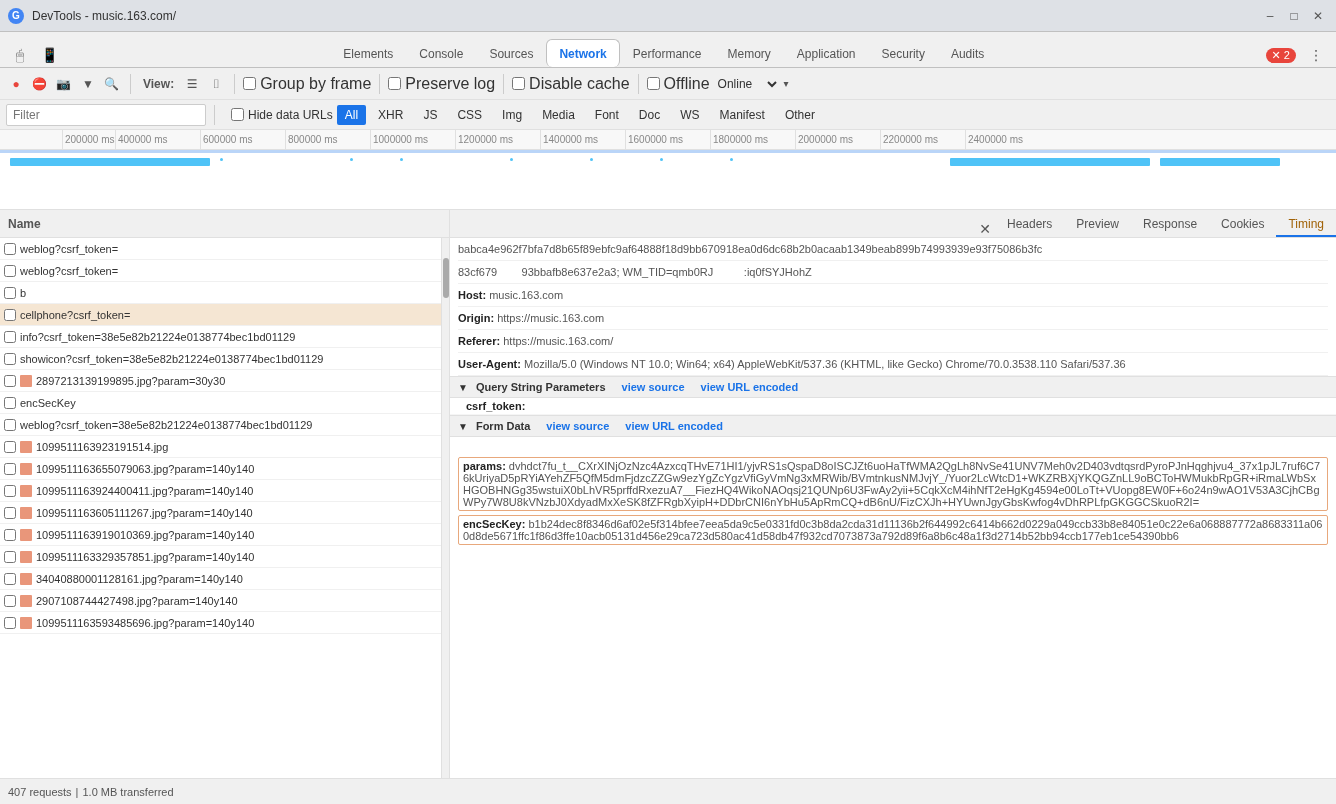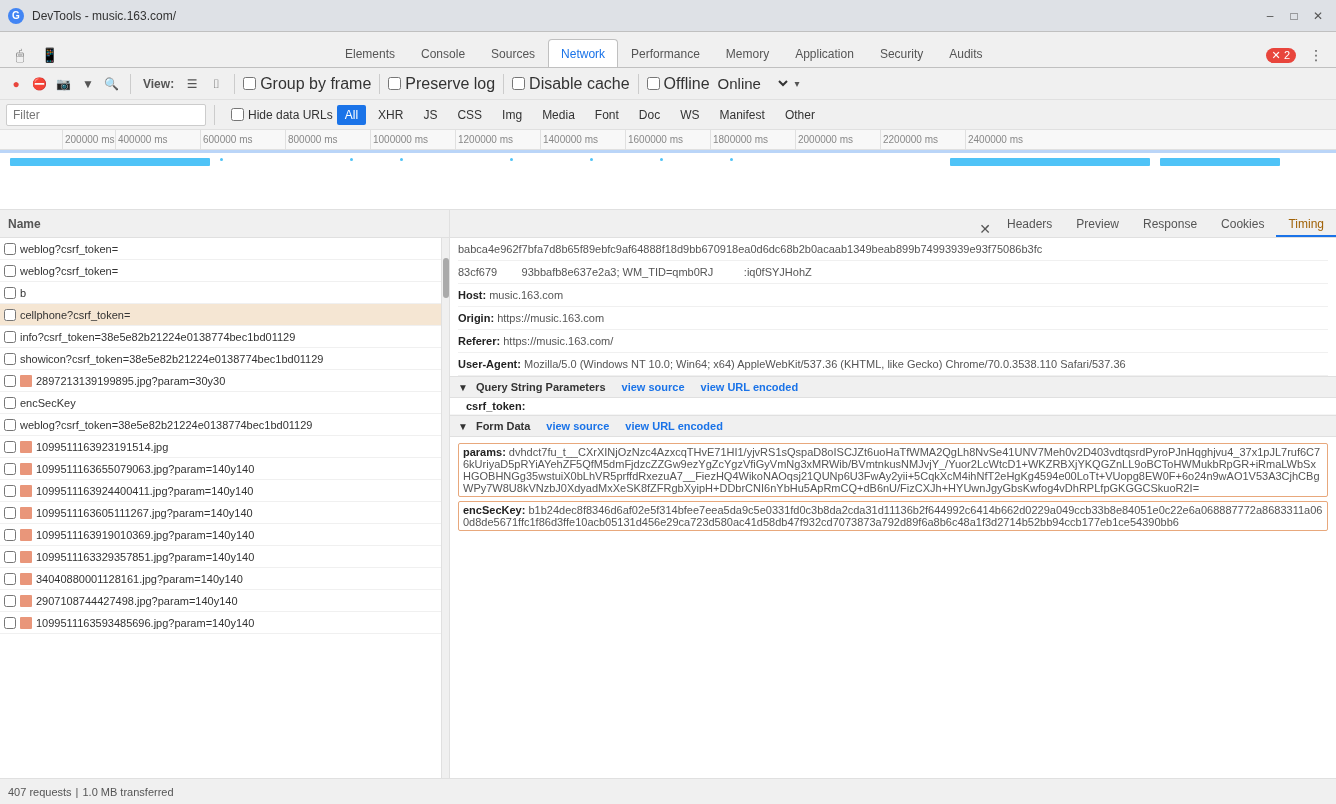--- a/index.html
+++ b/index.html
@@ -45,21 +45,22 @@
       align-items: center;
       border: 1px solid transparent;
       border-bottom: none;
       border-radius: 4px 4px 0 0;
       background: transparent;
     }
     .main-tab.active {
       background: #fff;
       border-color: #c0c0c0;
       color: #1a73e8;
-      font-weight: 400;
+      font-weight: 700;
+      border-radius: 6px;
     }
     .main-tab-icons { display: flex; align-items: center; gap: 6px; margin-right: auto; padding-left: 4px; }
     .icon-btn { width: 24px; height: 24px; display: flex; align-items: center; justify-content: center; cursor: pointer; border: none; background: transparent; font-size: 14px; color: #555; }
     .error-badge { background: #e8453c; color: white; border-radius: 10px; padding: 1px 6px; font-size: 11px; }
     .kebab-btn { margin-left: auto; }
 
     
     .toolbar {
       height: 32px;
       background: #f0f0f0;
@@ -68,21 +69,21 @@
       padding: 0 6px;
       gap: 4px;
       border-bottom: 1px solid #e0e0e0;
     }
     .toolbar-btn { width: 20px; height: 20px; display: flex; align-items: center; justify-content: center; cursor: pointer; border: none; background: transparent; color: #555; font-size: 12px; border-radius: 2px; }
     .toolbar-btn.record { color: #e8453c; }
     .toolbar-sep { width: 1px; height: 20px; background: #ccc; margin: 0 4px; }
     .toolbar-label { font-size: 12px; color: #555; margin: 0 4px; font-weight: bold; }
     .toolbar-check-group { display: flex; align-items: center; gap: 4px; }
     .toolbar-check-group label { font-size: 16px; color: #333; cursor: pointer; }
-    .online-select { font-size: 15px; border: none; background: transparent; color: #333; cursor: pointer; }
+    .online-select { font-size: 12px; border: none; background: transparent; color: #333; cursor: pointer; }
     .dropdown-arrow { font-size: 10px; color: #555; }
 
     
     .filter-bar {
       height: 30px;
       background: #f0f0f0;
       display: flex;
       align-items: center;
       padding: 0 6px;
       gap: 4px;
@@ -214,21 +215,21 @@
       border-top: 1px solid #e0e0e0;
       border-bottom: 1px solid #e0e0e0;
     }
     .section-toggle { font-size: 10px; }
     .section-link { color: #1a73e8; cursor: pointer; text-decoration: none; margin-left: 8px; font-size: 11px; }
 
     .param-row { padding: 2px 16px; border-bottom: 1px solid #f5f5f5; display: flex; gap: 4px; }
     .param-name { color: #222; font-weight: 600; min-width: 80px; }
     .param-value { color: #555; word-break: break-all; }
 
-    .form-data-section { padding: 6px 8px; }
+    .form-data-section { padding: 20px 8px; }
     .form-param-row {
       border: 1px solid #e8a87c;
       border-radius: 2px;
       padding: 2px 4px;
       margin-bottom: 2px;
     }
     .form-param-name { color: #222; font-weight: 600; display: inline; }
     .form-param-value { color: #555; display: inline; word-break: break-all; }
 
     

